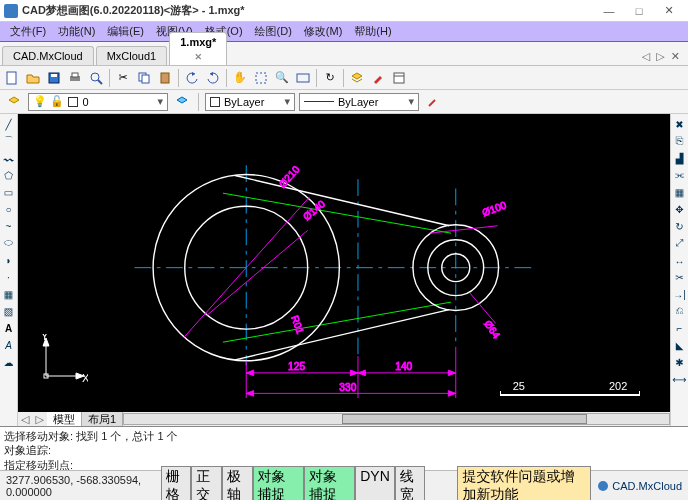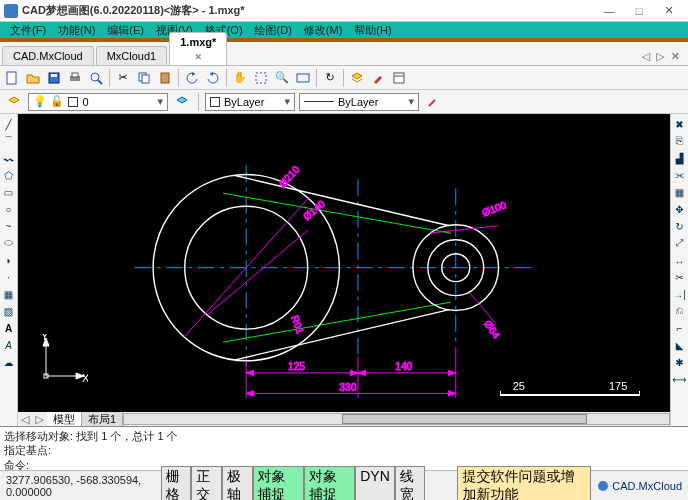--- a/index.html
+++ b/index.html
@@ -1,21 +1,21 @@
 <!DOCTYPE html>
 <html><head>
 <meta charset="utf-8">
 <style>
 * { margin: 0; padding: 0; box-sizing: border-box; font-family: "Microsoft YaHei", SimSun, Arial, sans-serif; font-size: 11px; }
 body { width: 688px; height: 500px; background: #f0f0f0; display: flex; flex-direction: column; overflow: hidden; }
 .titlebar { height: 22px; background: #fff; display: flex; align-items: center; padding: 0 4px; border-bottom: 1px solid #ccc; }
 .titlebar .icon { width: 14px; height: 14px; background: #3a7cc2; border-radius: 2px; margin-right: 4px; }
 .titlebar .title { flex: 1; color: #333; font-weight: bold; }
 .titlebar .winbtn { width: 30px; height: 20px; display: flex; align-items: center; justify-content: center; color: #555; }
-.menubar { height: 20px; background: #14b8a6; display: flex; align-items: center; padding: 0 4px; border-bottom: 4px solid #a16207; }
+.menubar { height: 20px; background: #c4b5fd; display: flex; align-items: center; padding: 0 4px; border-bottom: 1px solid #a16207; }
 .menubar .mi { padding: 2px 6px; color: #222; }
 .tabs { height: 24px; background: #f4f4f4; display: flex; align-items: flex-end; padding: 0 2px; border-bottom: 1px solid #c0c0c0; }
 .tab { padding: 3px 10px; background: #e8e8e8; border: 1px solid #bbb; border-bottom: none; margin-right: 2px; border-radius: 3px 3px 0 0; display:flex; align-items:center; gap:4px;}
 .tab.active { background: #fff; font-weight: bold; flex-direction: column; }
 .tab .x { color:#888; font-size:9px;}
 .tabs .right { margin-left:auto; display:flex; gap:2px; padding-right:4px;}
 .tabs .right span { color:#666; padding:2px;}
 .toolbar { height: 24px; background: #f4f4f4; border-bottom: 1px solid #ccc; display: flex; align-items: center; padding: 0 2px; gap:1px;}
 .tbtn { width: 20px; height: 20px; display: flex; align-items: center; justify-content: center; border: 1px solid transparent; border-radius:2px;}
 .sep { width:1px; height:18px; background:#bbb; margin:0 2px;}
@@ -300,21 +300,21 @@
           <line x1="8" y1="42" x2="42" y2="42"></line>
             <polygon points="46,42 38,39 38,45"></polygon>
           <rect x="6" y="40" width="4" height="4" fill="none"></rect>
         </g>
         <text x="3" y="6" fill="#fff" font-size="9">Y</text>
         <text x="44" y="48" fill="#fff" font-size="9">X</text>
       </svg>
       <div class="ruler">
         <div class="scale">
             <span>25</span>
-            <span>175</span>
+            <span>202</span>
           </div>
         <div class="bar"></div>
       </div>
     </div>
     <div class="hscroll">
       <span style="padding:0 3px;color:#555">◁</span>
       <span style="padding:0 3px;color:#555">▷</span>
       <div class="htab" style="background:#fff">模型</div>
       <div class="htab">布局1</div>
       <div class="track">
@@ -338,21 +338,22 @@
     <div class="vtb">⎌</div>
     <div class="vtb">⌐</div>
     <div class="vtb">◣</div>
     <div class="vtb">✱</div>
     <div class="vtb">⟷</div>
   </div>
 </div>
 
 <div class="cmdarea">
   <div>选择移动对象:  找到 1 个，总计 1 个</div>
-  <div>指定基点:</div>
+  <div>对象追踪:</div>
+  <div>指定移动到点:</div>
   <div>命令:</div>
 </div>
 
 <div class="statusbar">
   <div class="coord">3277.906530,  -568.330594,  0.000000</div>
   <div class="sbtns">
     <div class="sbtn">栅格</div>
     <div class="sbtn">正交</div>
     <div class="sbtn">极轴</div>
     <div class="sbtn on">对象捕捉</div>

